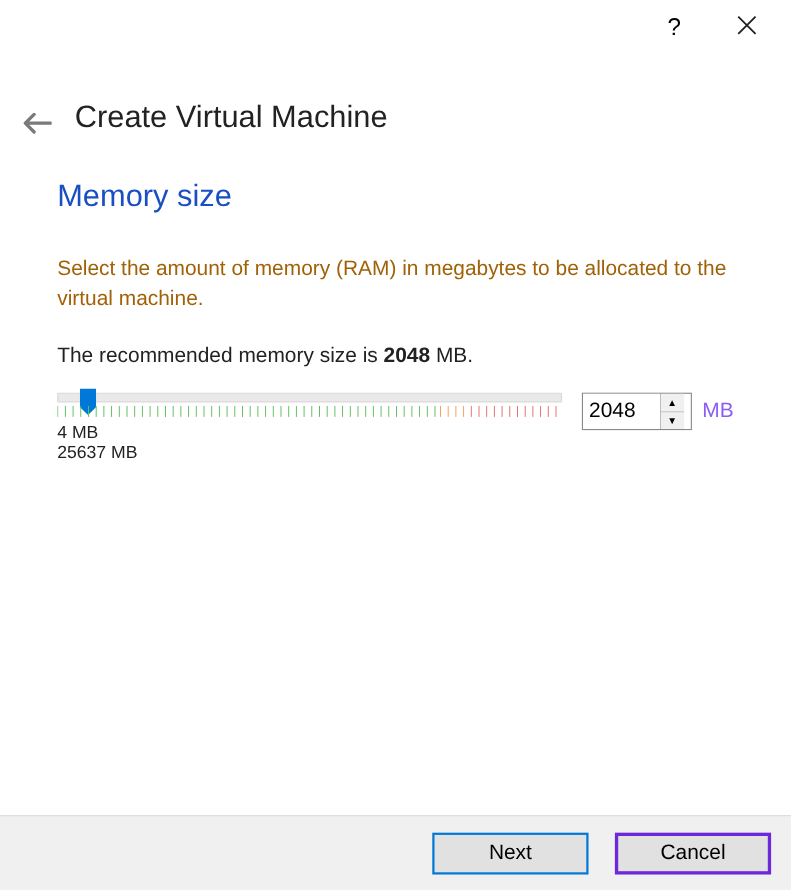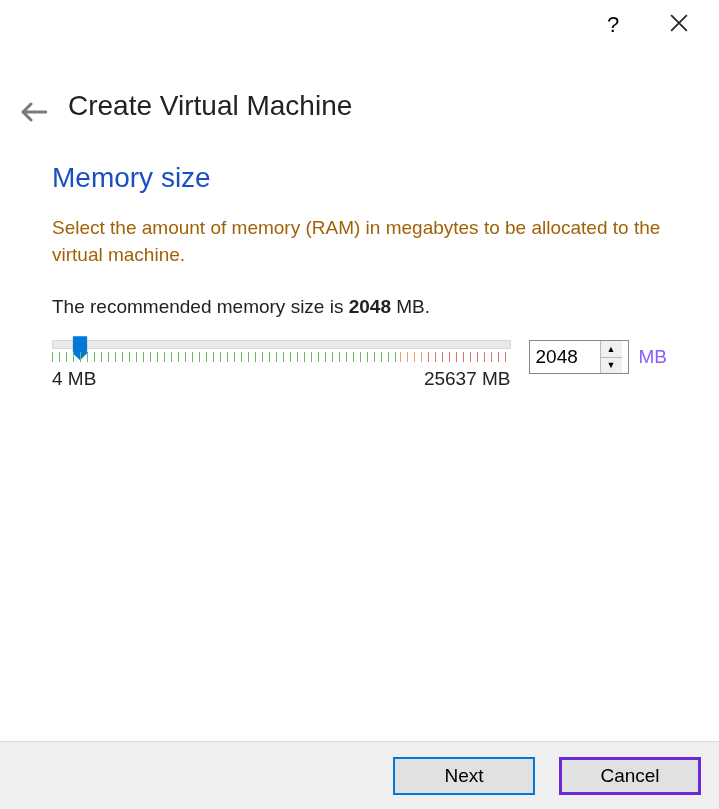--- a/index.html
+++ b/index.html
@@ -62,21 +62,21 @@
       font-weight: 400;
       color: #222;
     }
     .content {
       padding: 40px 52px 0 52px;
     }
     .step-title {
       font-size: 28px;
       font-weight: 400;
       color: #1a4fc4;
-      margin-bottom: 21px;
+      margin-bottom: 38px;
     }
     .desc {
       font-size: 19px;
       color: #a16207;
       line-height: 1.4;
       margin-bottom: 28px;
     }
     .rec {
       font-size: 19px;
       color: #222;
@@ -126,23 +126,24 @@
       background-image: linear-gradient(to right, currentColor 0, currentColor 1px, transparent 1px, transparent 100%);
       background-size: 7px 100%;
       background-repeat: repeat-x;
     }
     .tick-green { color: #5fbf5f; left: 0; width: 76%; }
     .tick-orange { color: #f0a060; left: 76%; width: 6%; }
     .tick-red { color: #e07070; left: 82%; width: 18%; }
     .slider-labels {
       display: flex;
       justify-content: space-between;
-      font-size: 19px;
+      font-size: 16px;
       color: #222;
       margin-top: 6px;
+      flex-direction: column;
     }
     .spinner {
       display: flex;
       align-items: center;
       gap: 10px;
     }
     .spinner-box {
       display: flex;
       border: 1px solid #888;
       height: 34px;

